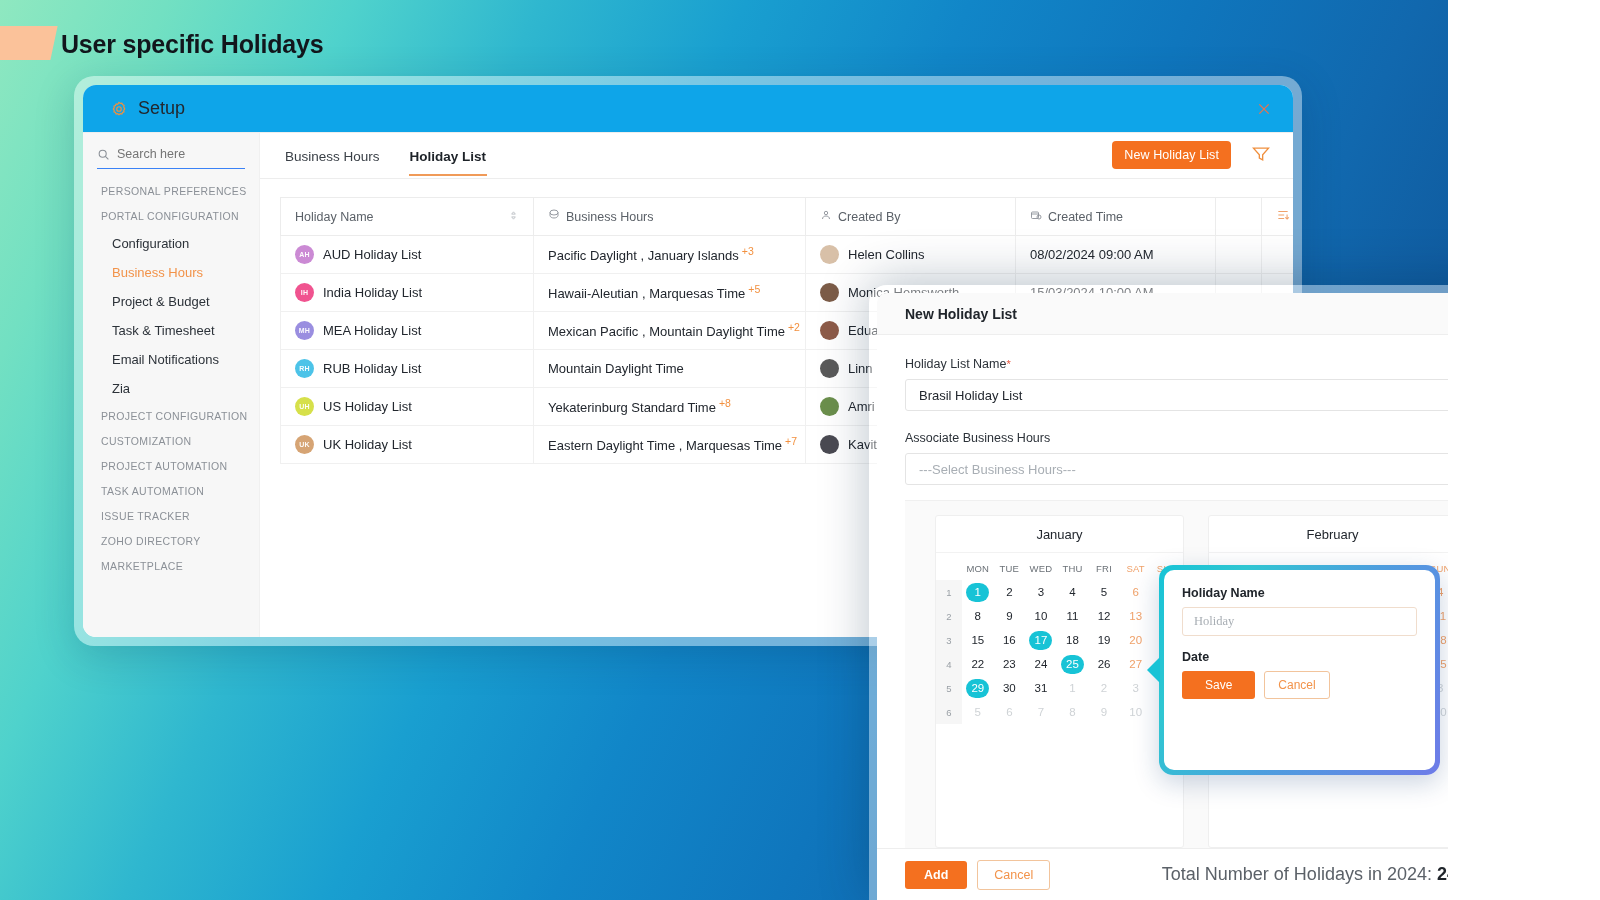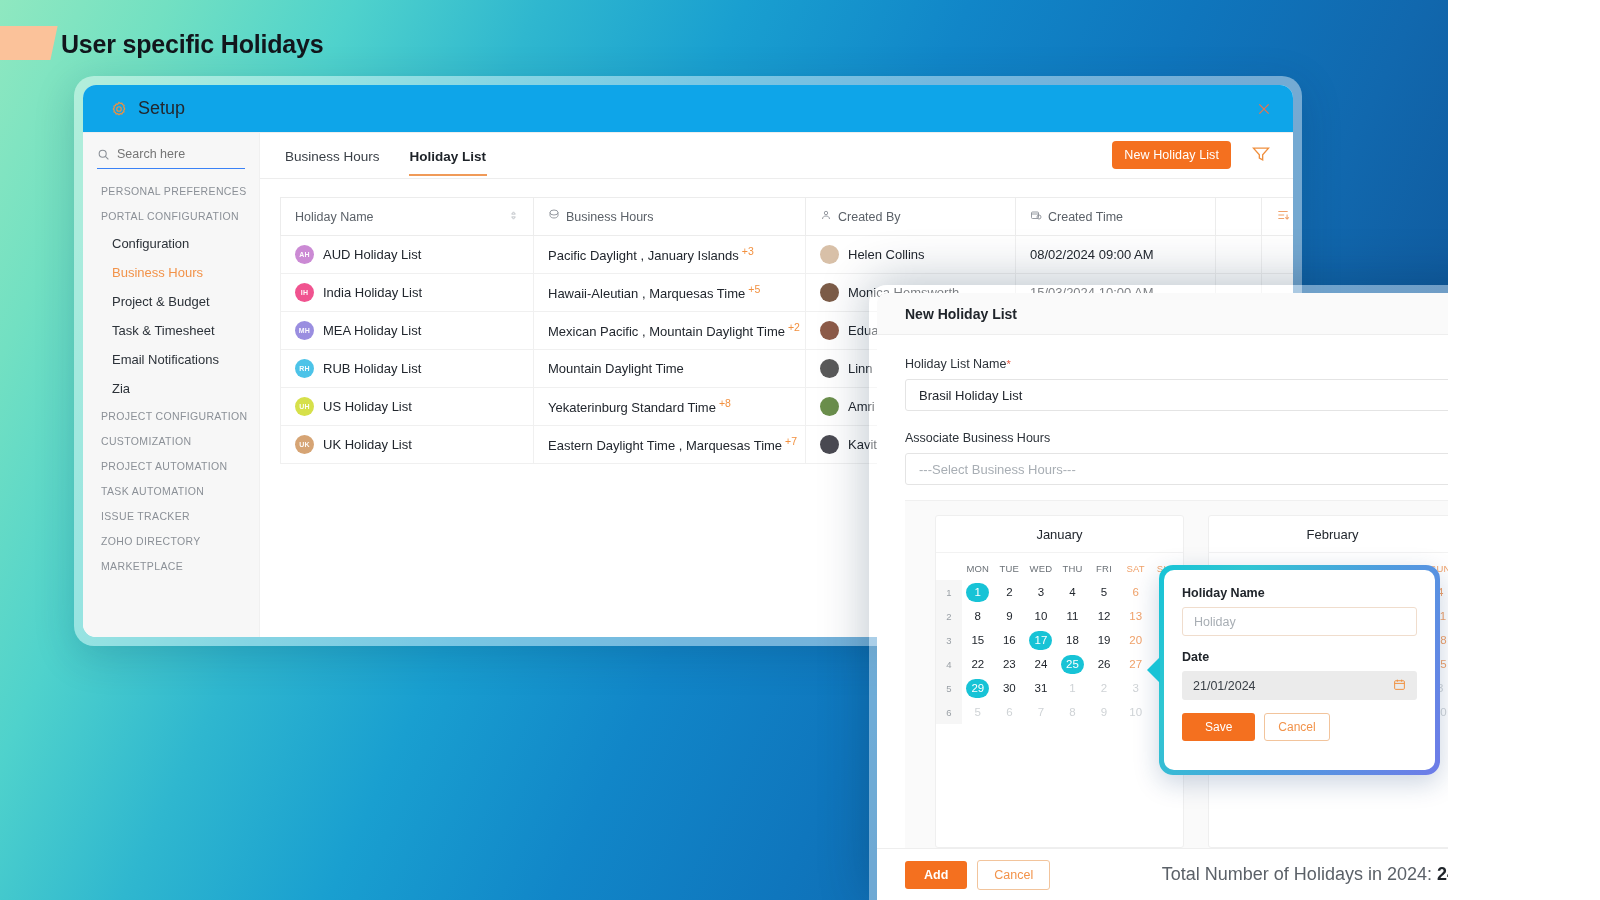--- a/index.html
+++ b/index.html
@@ -259,21 +259,21 @@
     position: absolute; left: -12px; top: 92px;
     width: 0; height: 0;
     border-top: 13px solid transparent;
     border-bottom: 13px solid transparent;
     border-right: 13px solid #17c3d6;
   }
   .pop-label { font-size: 12.5px; font-weight: 600; color: #20252b; margin-bottom: 7px; }
   .pop-input {
     height: 29px; border: 1px solid #f0ddcd; border-radius: 3px;
     display: flex; align-items: center; padding: 0 11px;
-    font-size: 12.5px; color: #a8aeb4; margin-bottom: 14px;
+    font-size: 12.5px; color: #a8aeb4; margin-bottom: 14px; font-family: Liberation Serif, serif;
   }
   .pop-date {
     height: 29px; background: #ebebeb; border-radius: 3px;
     display: flex; align-items: center; padding: 0 11px;
     font-size: 12.5px; color: #3a4047; margin-bottom: 13px;
     justify-content: space-between;
   }
   .pop-actions { display: flex; gap: 9px; }
   .btn-save {
     background: #f4701f; color: #fff; border: none; border-radius: 3px;
@@ -910,29 +910,20 @@
       </div>
     </div>
   </div>
 
   <div id="holiday-popup-wrap">
     <div class="pop-arrow"></div>
     <div id="holiday-popup">
       <div class="pop-label">Holiday Name</div>
       <div class="pop-input">Holiday</div>
       <div class="pop-label">Date</div>
-      <div class="pop-date">
-        <span>21/01/2024</span>
-        <span>
-          <svg viewBox="0 0 24 24" width="13" height="13" fill="none" stroke="#f0903f" stroke-width="1.8">
-            <rect x="3" y="5" width="18" height="16" rx="2"></rect>
-              <path d="M3 10h18M8 3v4M16 3v4"></path>
-          </svg>
-        </span>
-      </div>
       <div class="pop-actions">
         <button class="btn-save">Save</button>
         <button class="btn-cancel">Cancel</button>
       </div>
     </div>
   </div>
 
 </div>
 
 </body></html>

